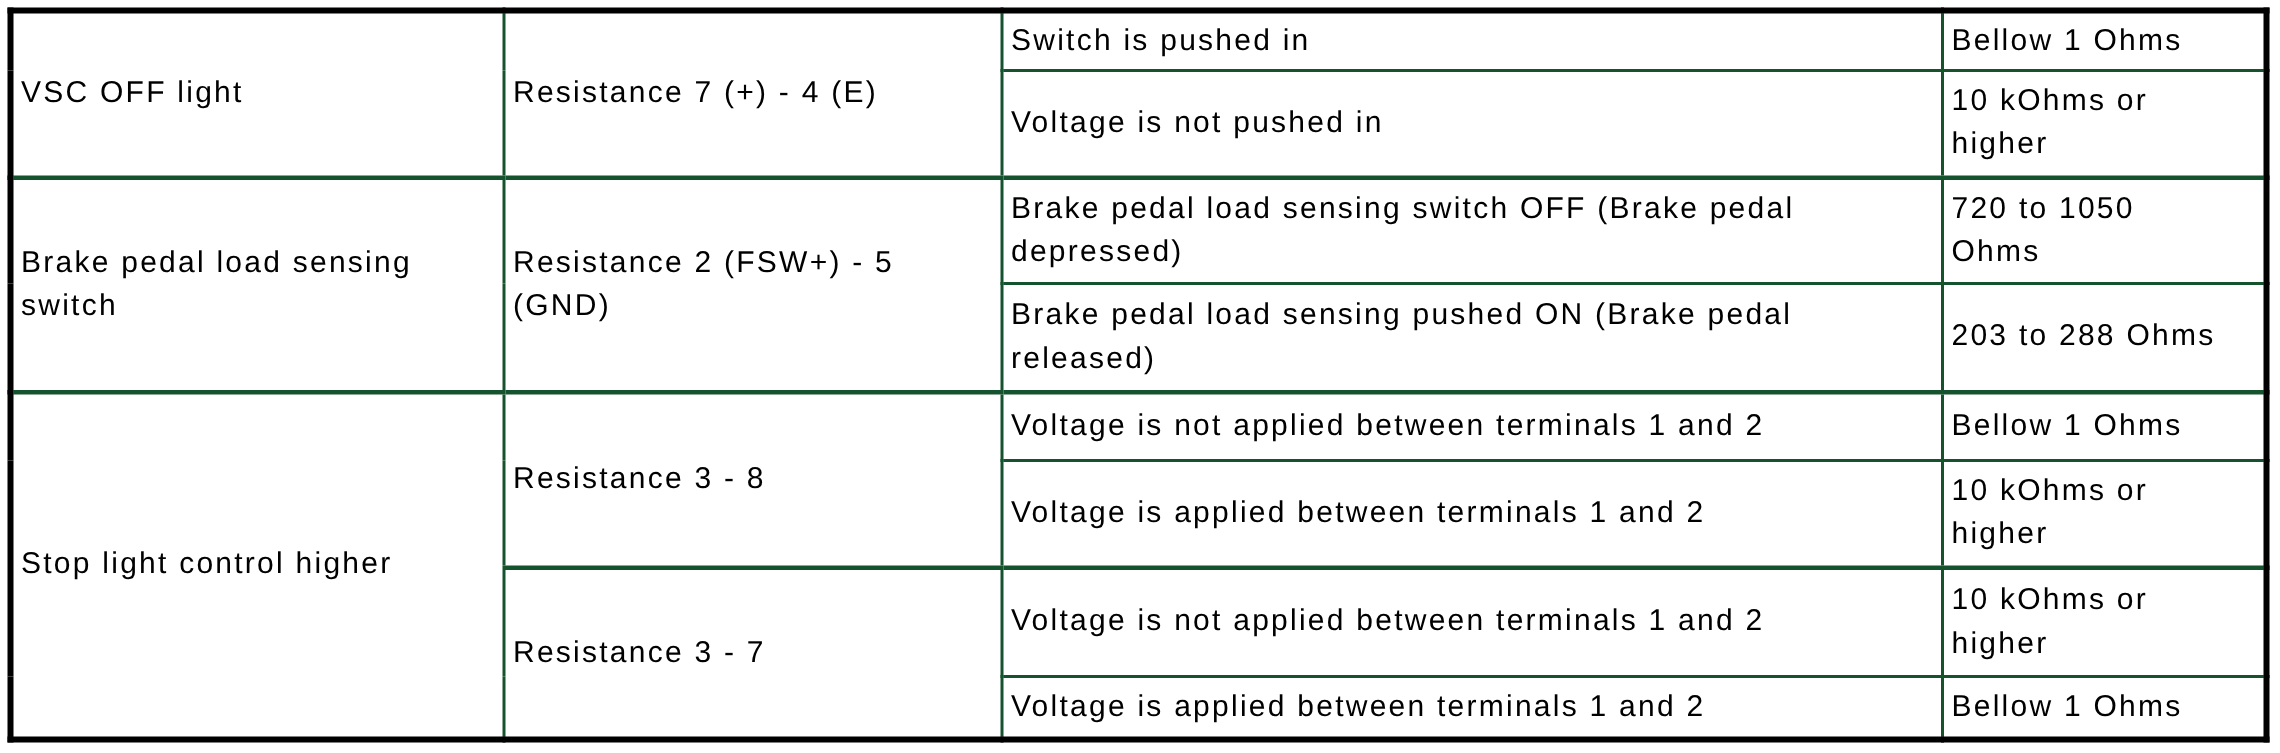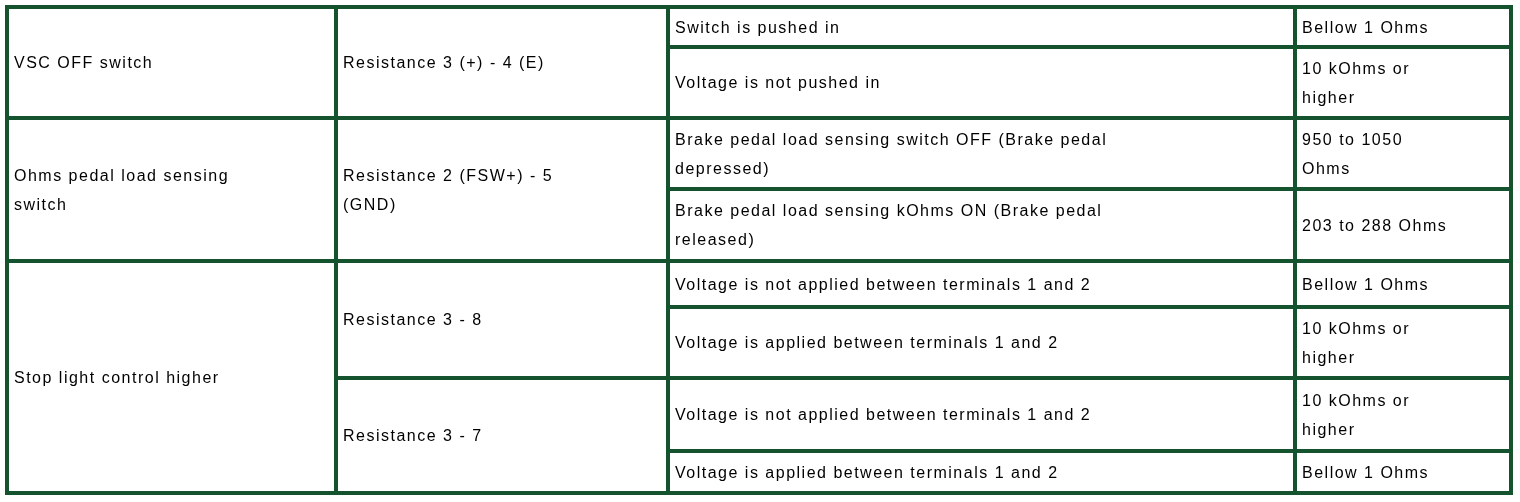--- a/index.html
+++ b/index.html
@@ -19,22 +19,22 @@
     table-layout: fixed;
     margin: 5px 0 0 5px;
     border: 4px solid #000000;
     width: 1504px;
   }
   col.c1 { width: 329px; }
   col.c2 { width: 332px; }
   col.c3 { width: 627px; }
   col.c4 { width: 216px; }
   td {
-    border: 4px solid #14532d;
-    font-size: 16px;
+    border: 2px solid #14532d;
+    font-size: 20px;
     line-height: 29px;
     letter-spacing: 1.5px;
     padding: 2px 8px 2px 5px;
     vertical-align: middle;
     white-space: pre-line;
     overflow: hidden;
   }
   tr.section-end > td,
   td.bb-thick {
     border-bottom-width: 3px;
@@ -54,43 +54,43 @@
 <div>
   <table class="spec-table">
     <colgroup>
       <col class="c1">
         <col class="c2">
         <col class="c3">
         <col class="c4">
     </colgroup>
     <tbody>
       <tr class="r1">
-        <td rowspan="2" class="bb-thick">VSC OFF switch</td>
-        <td rowspan="2" class="bb-thick">Resistance 3 (+) - 4 (E)</td>
+        <td rowspan="2" class="bb-thick">VSC OFF light</td>
+        <td rowspan="2" class="bb-thick">Resistance 7 (+) - 4 (E)</td>
         <td>Switch is pushed in</td>
         <td>Bellow 1 Ohms</td>
       </tr>
       <tr class="r2 section-end">
         <td>Voltage is not pushed in</td>
         <td>10 kOhms or
 higher</td>
       </tr>
 
       <tr class="r3">
-        <td rowspan="2" class="bb-thick">Ohms pedal load sensing
+        <td rowspan="2" class="bb-thick">Brake pedal load sensing
 switch</td>
         <td rowspan="2" class="bb-thick">Resistance 2 (FSW+) - 5
 (GND)</td>
         <td>Brake pedal load sensing switch OFF (Brake pedal
 depressed)</td>
-        <td>950 to 1050
+        <td>720 to 1050
 Ohms</td>
       </tr>
       <tr class="r4 section-end">
-        <td>Brake pedal load sensing kOhms ON (Brake pedal
+        <td>Brake pedal load sensing pushed ON (Brake pedal
 released)</td>
         <td>203 to 288 Ohms</td>
       </tr>
 
       <tr class="r5">
         <td rowspan="4">Stop light control higher</td>
         <td rowspan="2" class="bb-thick">Resistance 3 - 8</td>
         <td>Voltage is not applied between terminals 1 and 2</td>
         <td>Bellow 1 Ohms</td>
       </tr>

